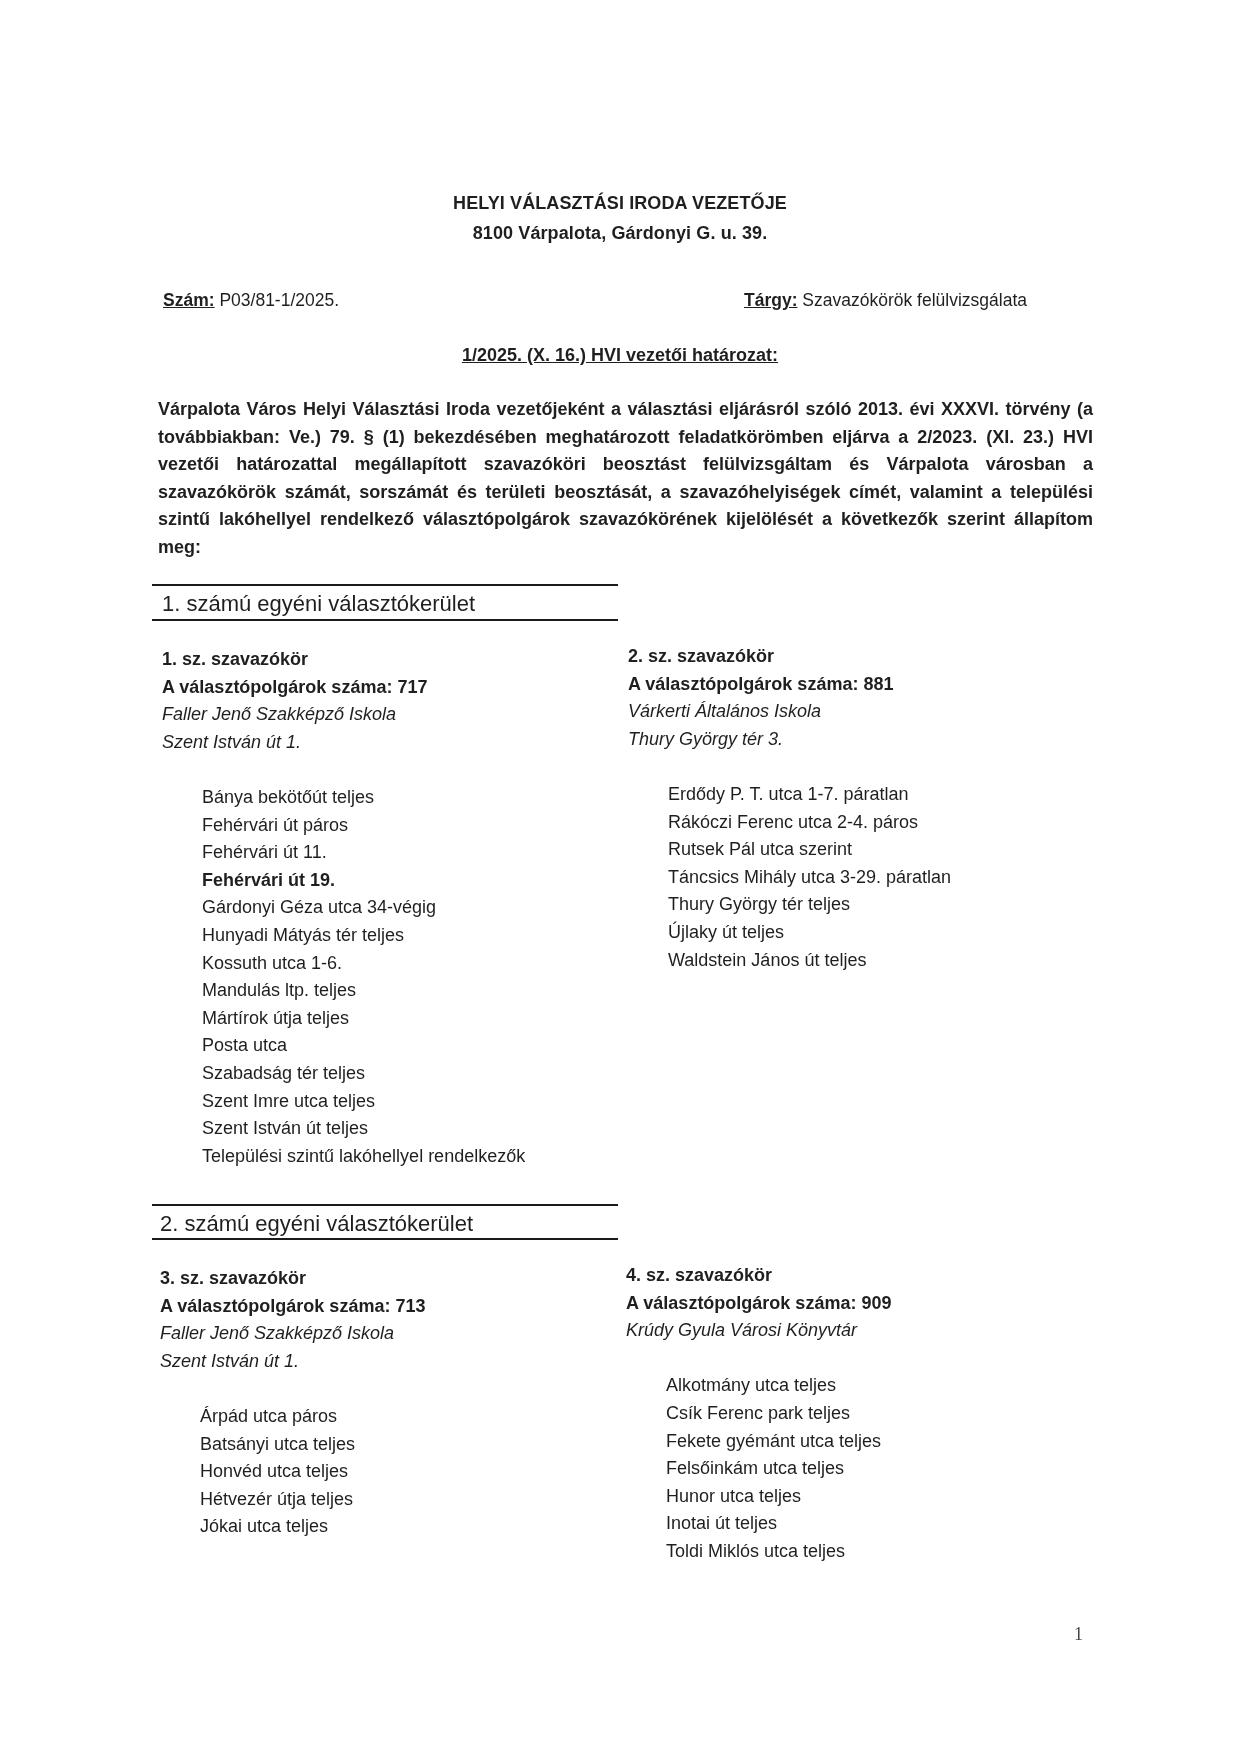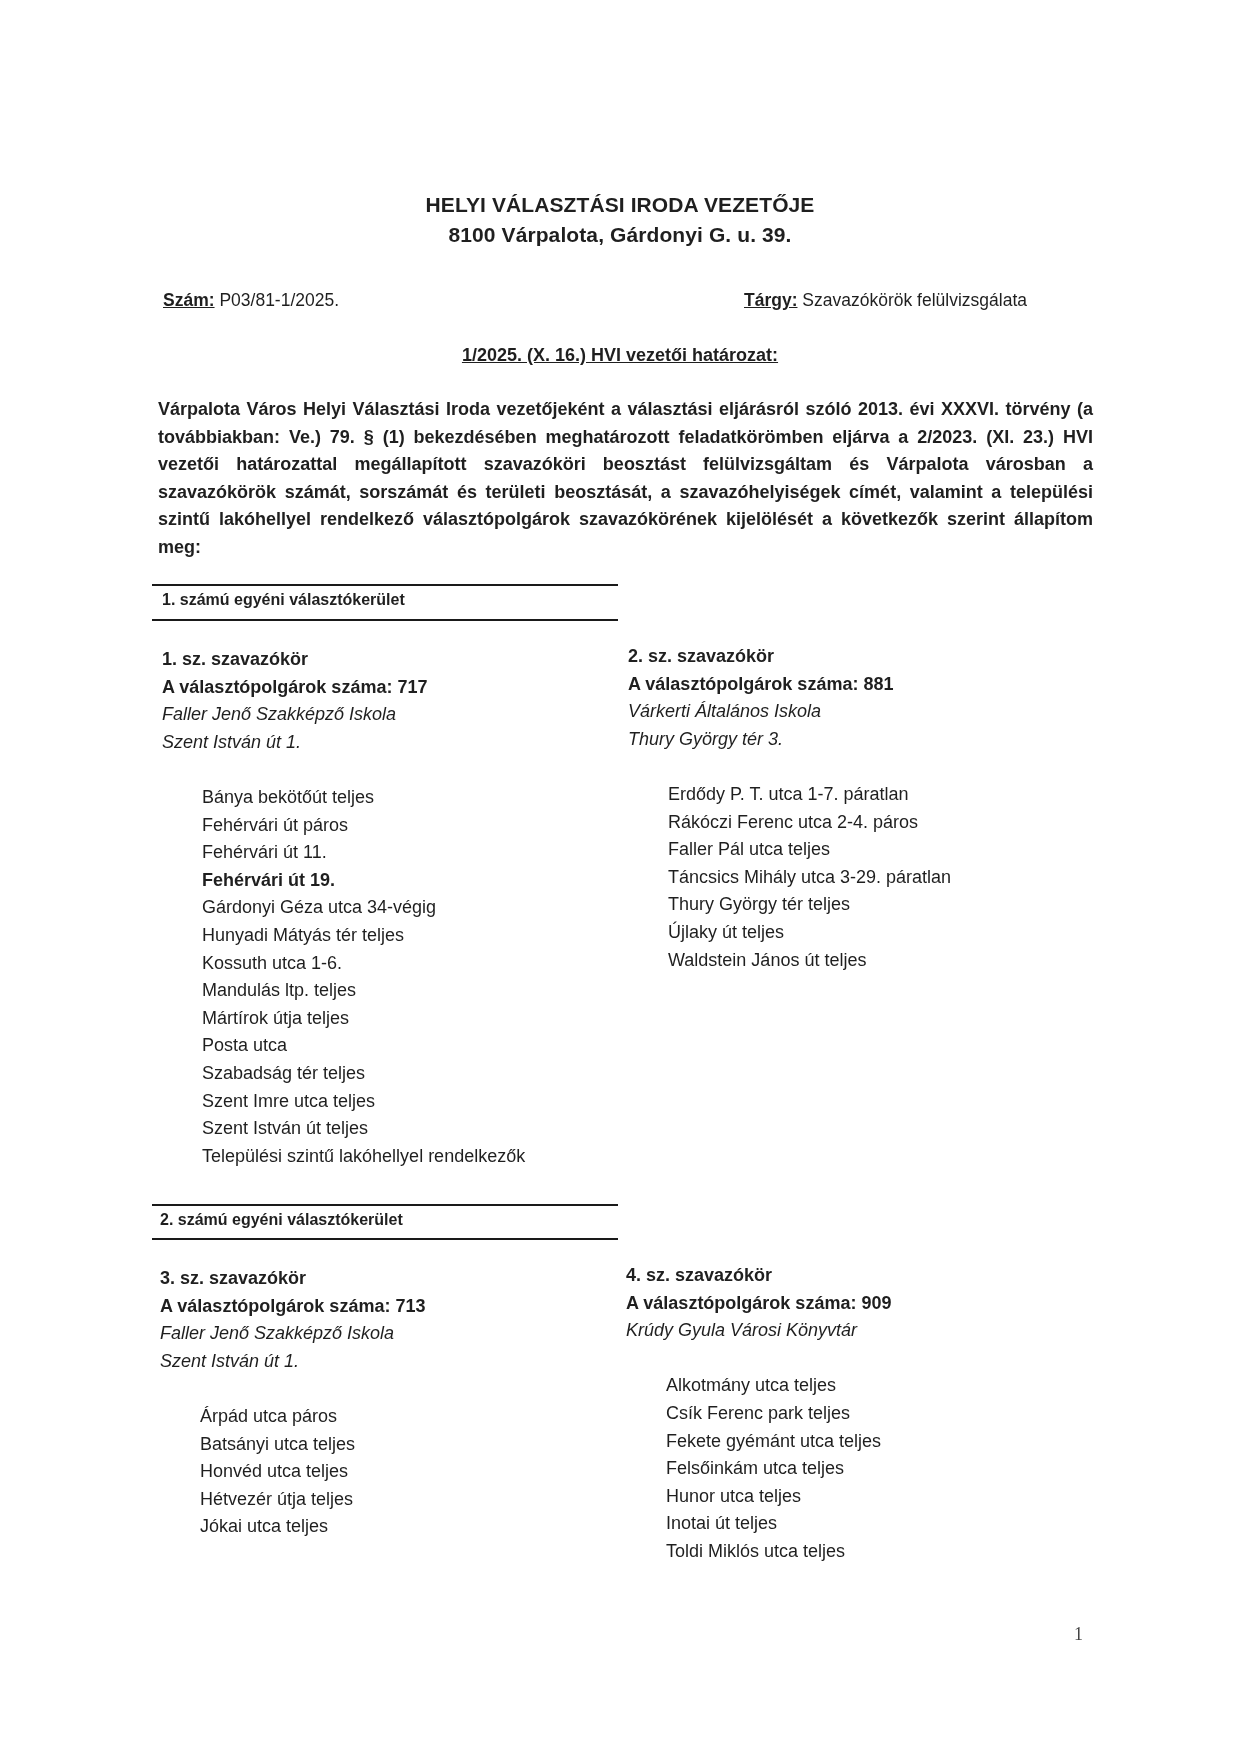--- a/index.html
+++ b/index.html
@@ -1,25 +1,25 @@
 <!DOCTYPE html>
 <html><head>
 <meta charset="utf-8">
 <style>
   html, body { margin: 0; padding: 0; background: #ffffff; }
   body { width: 1240px; height: 1754px; position: relative; overflow: hidden;
          font-family: "Liberation Sans", sans-serif; color: #1f1f1f; }
   .abs { position: absolute; }
-  .header { left: 0; width: 1240px; text-align: center; font-weight: bold; font-size: 21px; letter-spacing: 0.1px; }
+  .header { left: 0; width: 1240px; text-align: center; font-weight: bold; font-size: 18px; letter-spacing: 0.1px; }
   .ref { font-size: 17.5px; top: 290px; }
   .ref .lbl { font-weight: bold; text-decoration: underline; }
   .decree { top: 345px; left: 0; width: 1240px; text-align: center; font-weight: bold; font-size: 18px; text-decoration: underline; }
   .intro { left: 146px; width: 935px; top: 396px; font-weight: bold; font-size: 18px; line-height: 27.5px; text-align: justify; margin-left: 12px; }
   .rule { height: 2px; background: #1a1a1a; }
-  .district-title { font-weight: bold; font-size: 16px; }
+  .district-title { font-weight: normal; font-size: 22px; }
   .col { font-size: 18px; line-height: 27.6px; }
   .col .b { font-weight: bold; }
   .col .i { font-style: italic; }
   .streets { margin-top: 27.6px; margin-left: 40px; }
   .page-num { font-family: "Liberation Serif", serif; font-size: 18px; color: #444; }
 </style>
 </head>
 <body>
 
 <div class="abs header" style="top:193px;">HELYI VÁLASZTÁSI IRODA VEZETŐJE</div>
@@ -64,21 +64,21 @@
 </div>
 
 <div class="abs col" style="left:628px; top:643px; width:440px;">
   <div class="b">2. sz. szavazókör</div>
   <div class="b">A választópolgárok száma: 881</div>
   <div class="i">Várkerti Általános Iskola</div>
   <div class="i">Thury György tér 3.</div>
   <div class="streets">
     <div>Erdődy P. T. utca 1-7. páratlan</div>
     <div>Rákóczi Ferenc utca 2-4. páros</div>
-    <div>Faller Pál utca teljes</div>
+    <div>Rutsek Pál utca szerint</div>
     <div>Táncsics Mihály utca 3-29. páratlan</div>
     <div>Thury György tér teljes</div>
     <div>Újlaky út teljes</div>
     <div>Waldstein János út teljes</div>
   </div>
 </div>
 
 <div class="abs rule" style="left:152px; width:466px; top:1204px;"></div>
 <div class="abs district-title" style="left:160px; top:1211px;">2. számú egyéni választókerület</div>
 <div class="abs rule" style="left:152px; width:466px; top:1238px;"></div>

